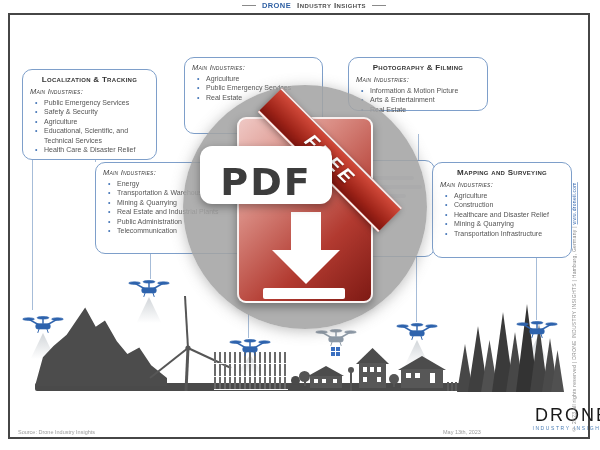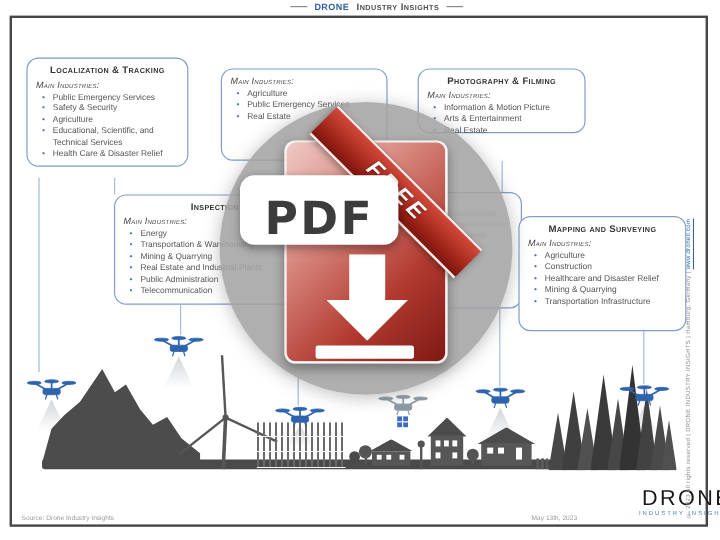--- a/index.html
+++ b/index.html
@@ -125,21 +125,21 @@
 
   <div class="vline" style="left:32px;top:148px;height:162px"></div>
   <div class="vline" style="left:95px;top:148px;height:14px"></div>
   <div class="vline" style="left:150px;top:254px;height:25px"></div>
   <div class="vline" style="left:254px;top:134px;height:18px"></div>
   <div class="vline" style="left:248px;top:314px;height:24px"></div>
   <div class="vline" style="left:416px;top:257px;height:65px"></div>
   <div class="vline" style="left:418px;top:134px;height:26px"></div>
   <div class="vline" style="left:536px;top:258px;height:62px"></div>
 
-  <div class="appbox" style="left:22px;top:48px;width:135px;height:91px">
+  <div class="appbox" style="left:22px;top:69px;width:135px;height:91px">
     <div class="appbox-title">Localization &amp; Tracking</div>
     <div class="appbox-sub">Main Industries:</div>
     <ul>
       <li>Public Emergency Services</li>
       <li>Safety &amp; Security</li>
       <li>Agriculture</li>
       <li>Educational, Scientific, and Technical Services</li>
       <li>Health Care &amp; Disaster Relief</li>
     </ul>
   </div>
@@ -157,39 +157,38 @@
     <div class="appbox-title">Photography &amp; Filming</div>
     <div class="appbox-sub">Main Industries:</div>
     <ul>
       <li>Information &amp; Motion Picture</li>
       <li>Arts &amp; Entertainment</li>
       <li>Real Estate</li>
     </ul>
   </div>
 
   <div class="appbox" style="left:95px;top:162px;width:168px;height:92px">
-    <div class="appbox-title">Inspection</div>
     <div class="appbox-sub">Main Industries:</div>
     <ul>
       <li>Energy</li>
       <li>Transportation &amp; Warehousing</li>
       <li>Mining &amp; Quarrying</li>
       <li>Real Estate and Industrial Plants</li>
       <li>Public Administration</li>
       <li>Telecommunication</li>
     </ul>
   </div>
 
   <div class="appbox" style="left:350px;top:160px;width:85px;height:97px">
     <div class="ghostbar" style="width:52px;margin-top:10px"></div>
     <div class="ghostbar" style="width:60px"></div>
     <div class="ghostbar" style="width:44px"></div>
   </div>
 
-  <div class="appbox" style="left:432px;top:180px;width:140px;height:96px">
+  <div class="appbox" style="left:432px;top:162px;width:140px;height:96px">
     <div class="appbox-title">Mapping and Surveying</div>
     <div class="appbox-sub">Main Industries:</div>
     <ul>
       <li>Agriculture</li>
       <li>Construction</li>
       <li>Healthcare and Disaster Relief</li>
       <li>Mining &amp; Quarrying</li>
       <li>Transportation Infrastructure</li>
     </ul>
   </div>

